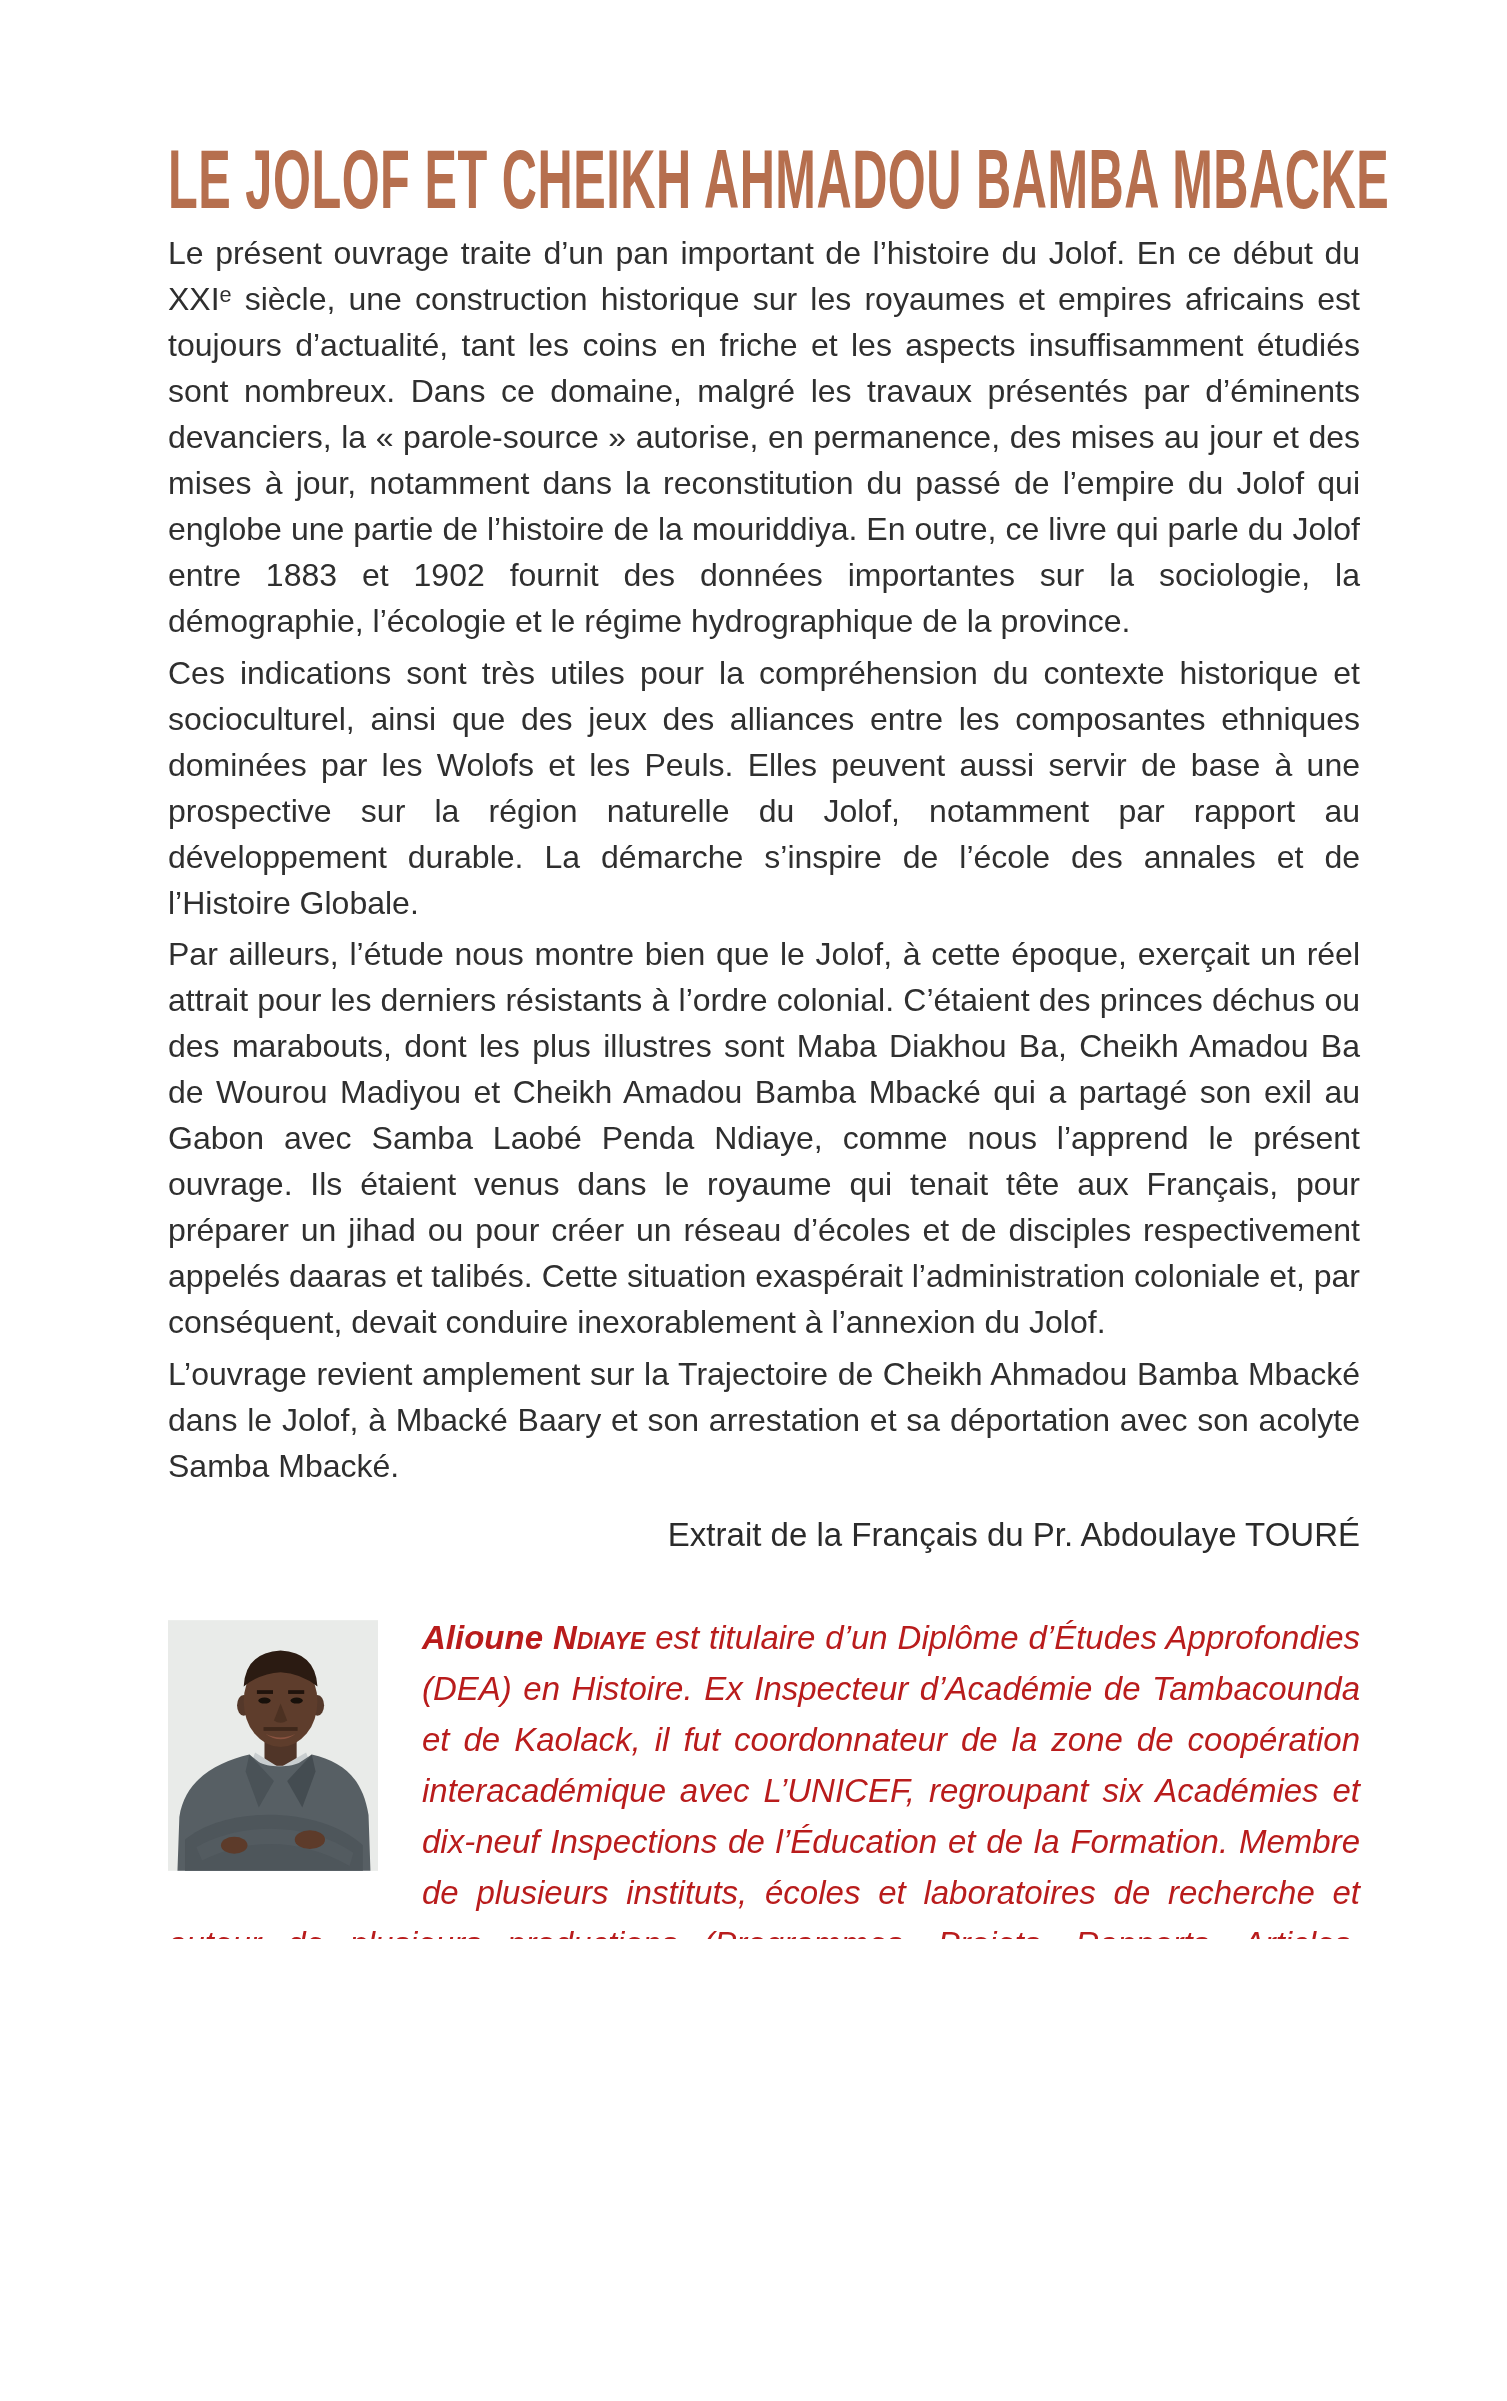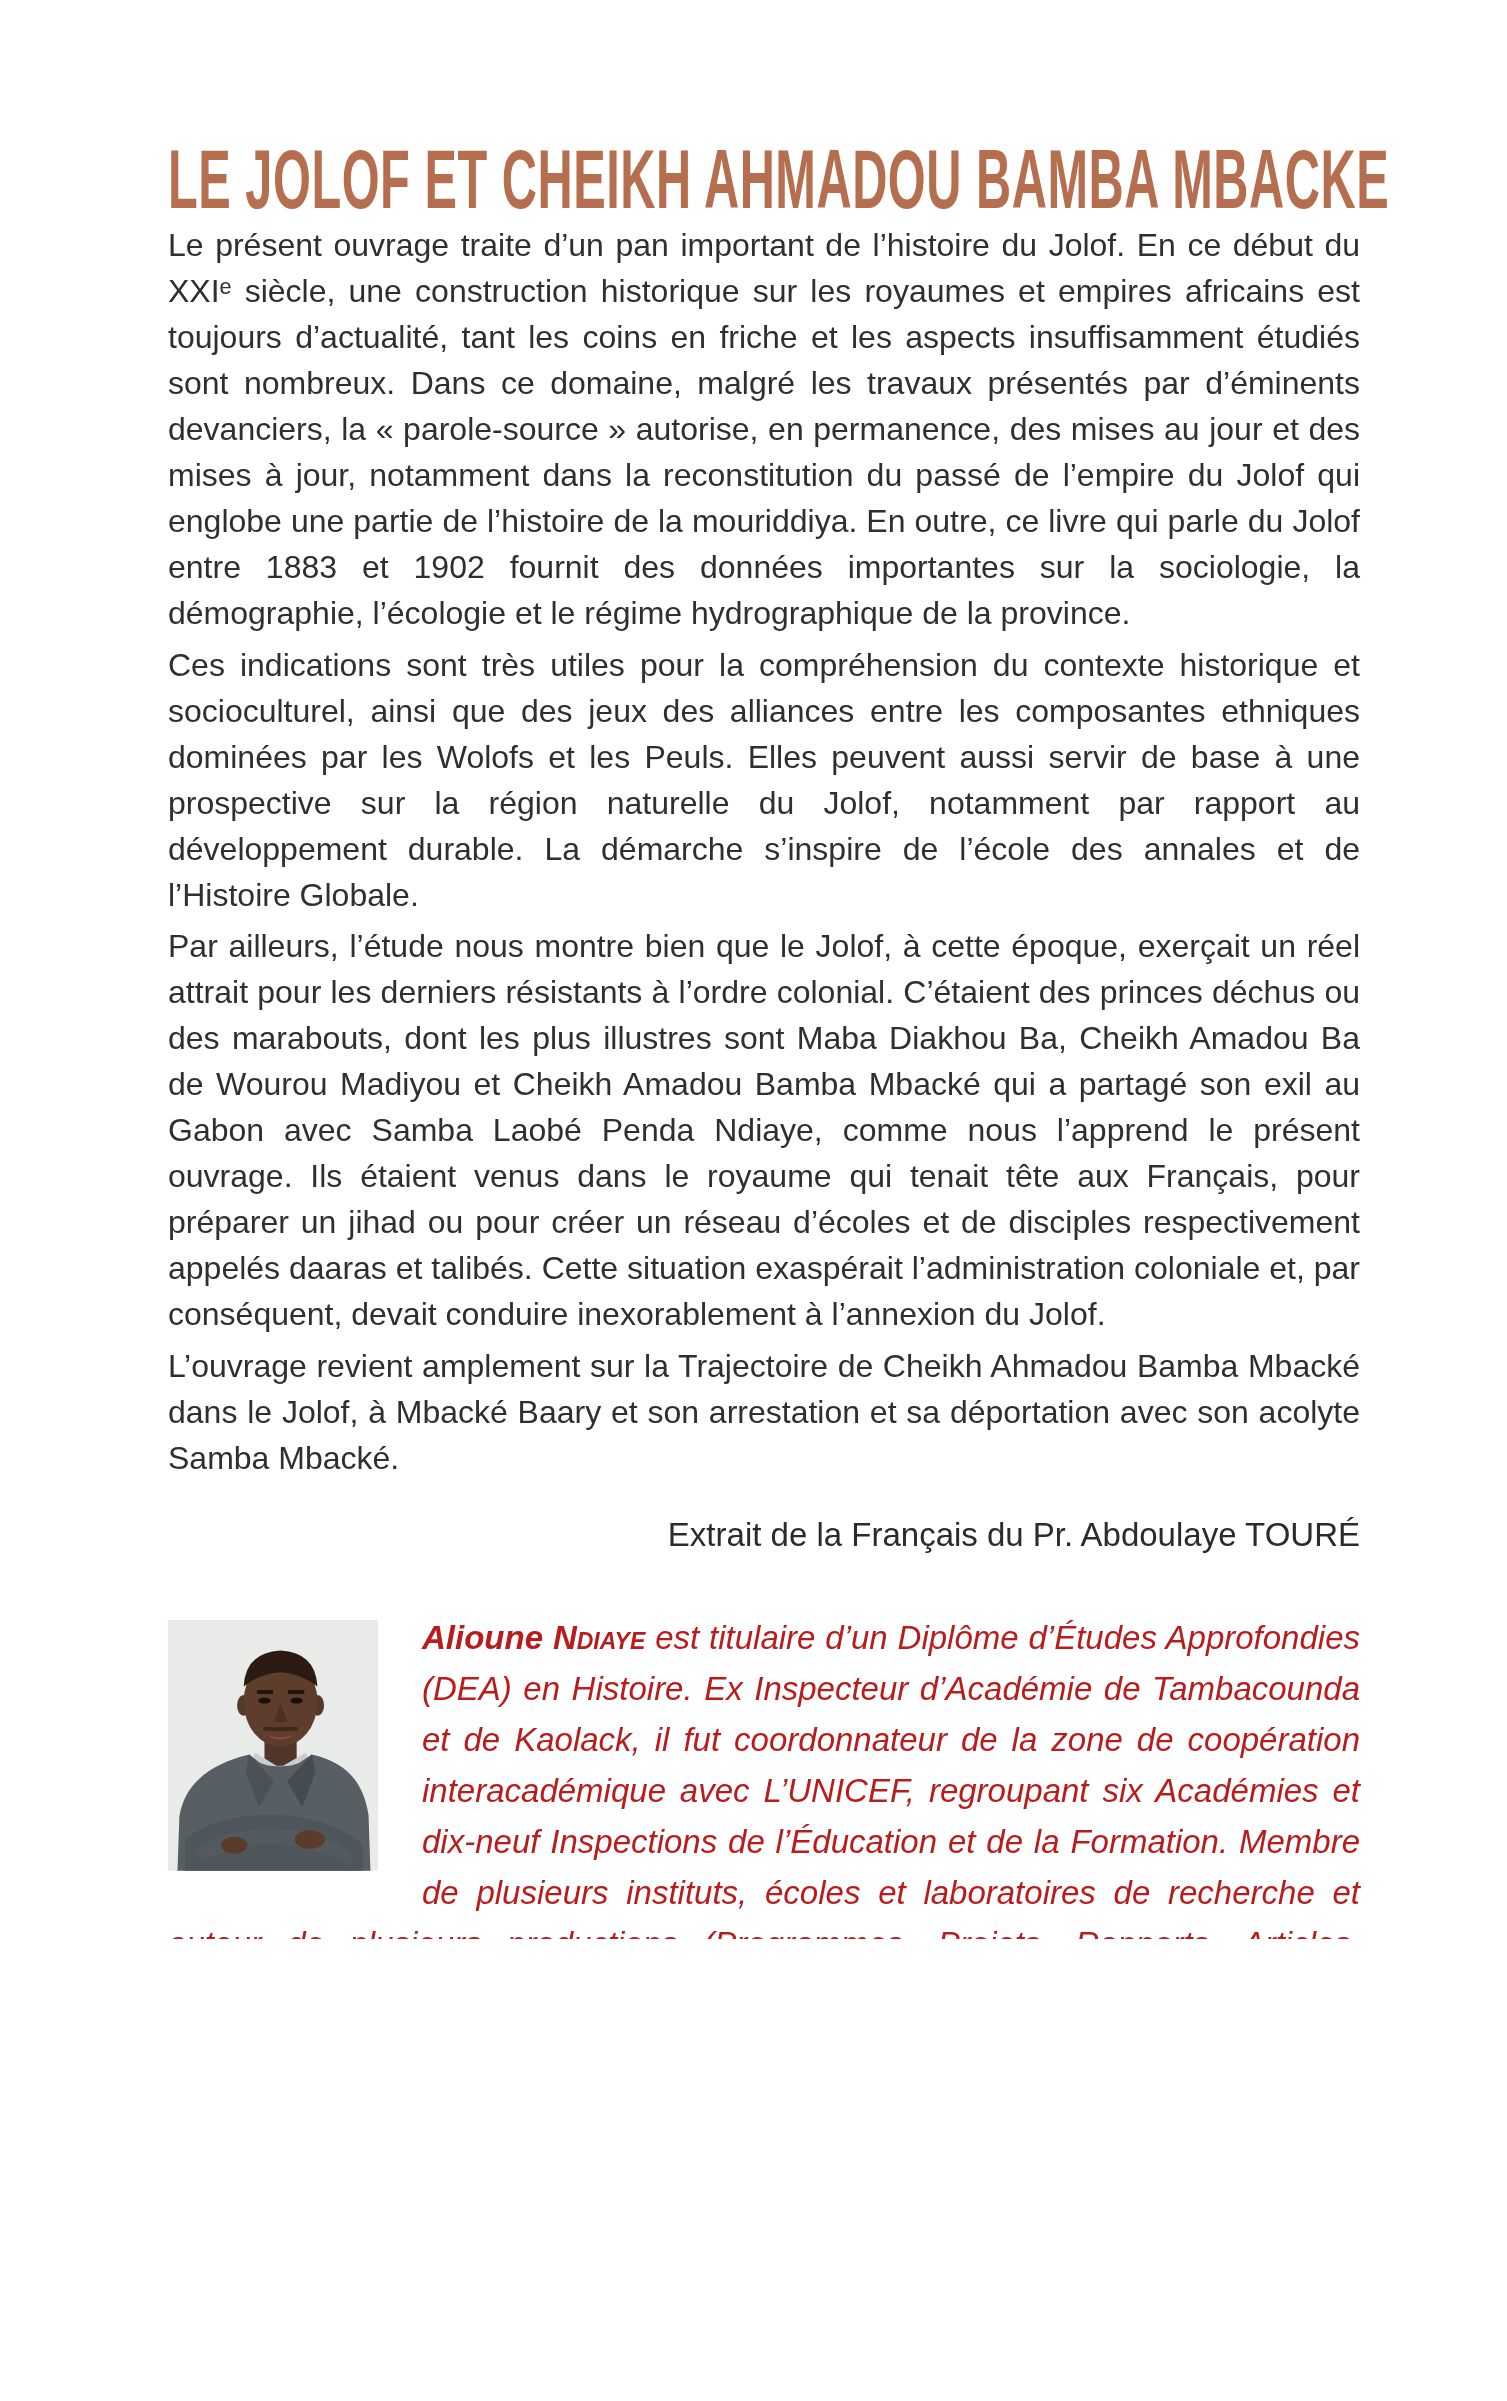--- a/index.html
+++ b/index.html
@@ -21,21 +21,21 @@
     font-weight:700;
     letter-spacing:0.9px;
     white-space:nowrap;
     color:#b66f4e;
     transform:scaleX(0.58);
     transform-origin:left top;
   }
   .synopsis{
     position:absolute;
     left:168px;
-    top:222px;
+    top:230px;
     width:1192px;
     font-size:32px;
     line-height:46px;
     text-align:justify;
     color:#2f2f2f;
   }
   .synopsis p{margin:0 0 5.7px 0;}
   .preface-credit{
     position:absolute;
     left:168px;

